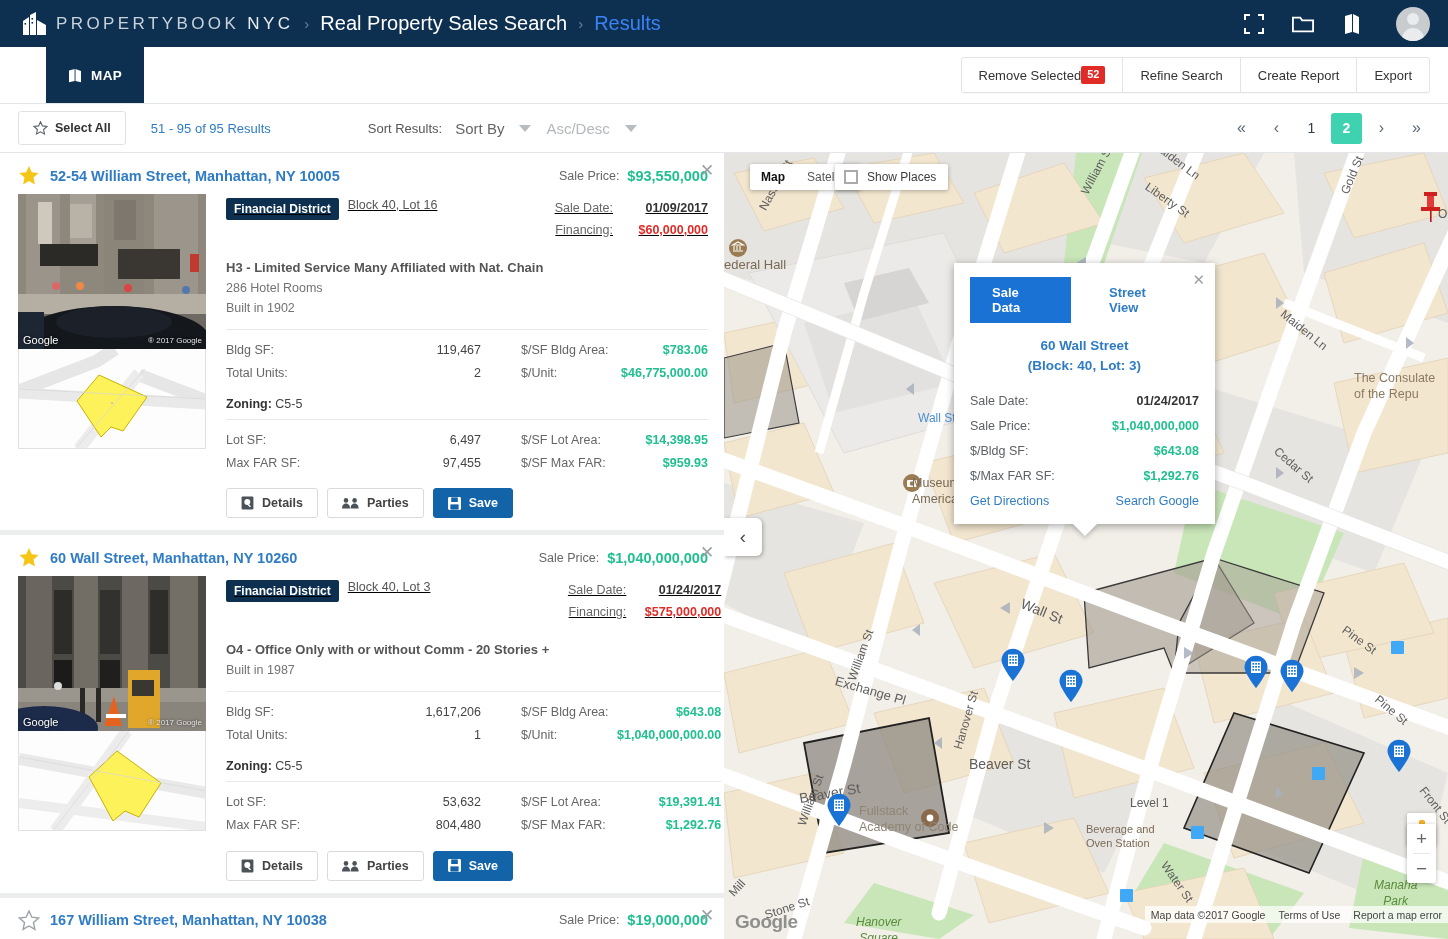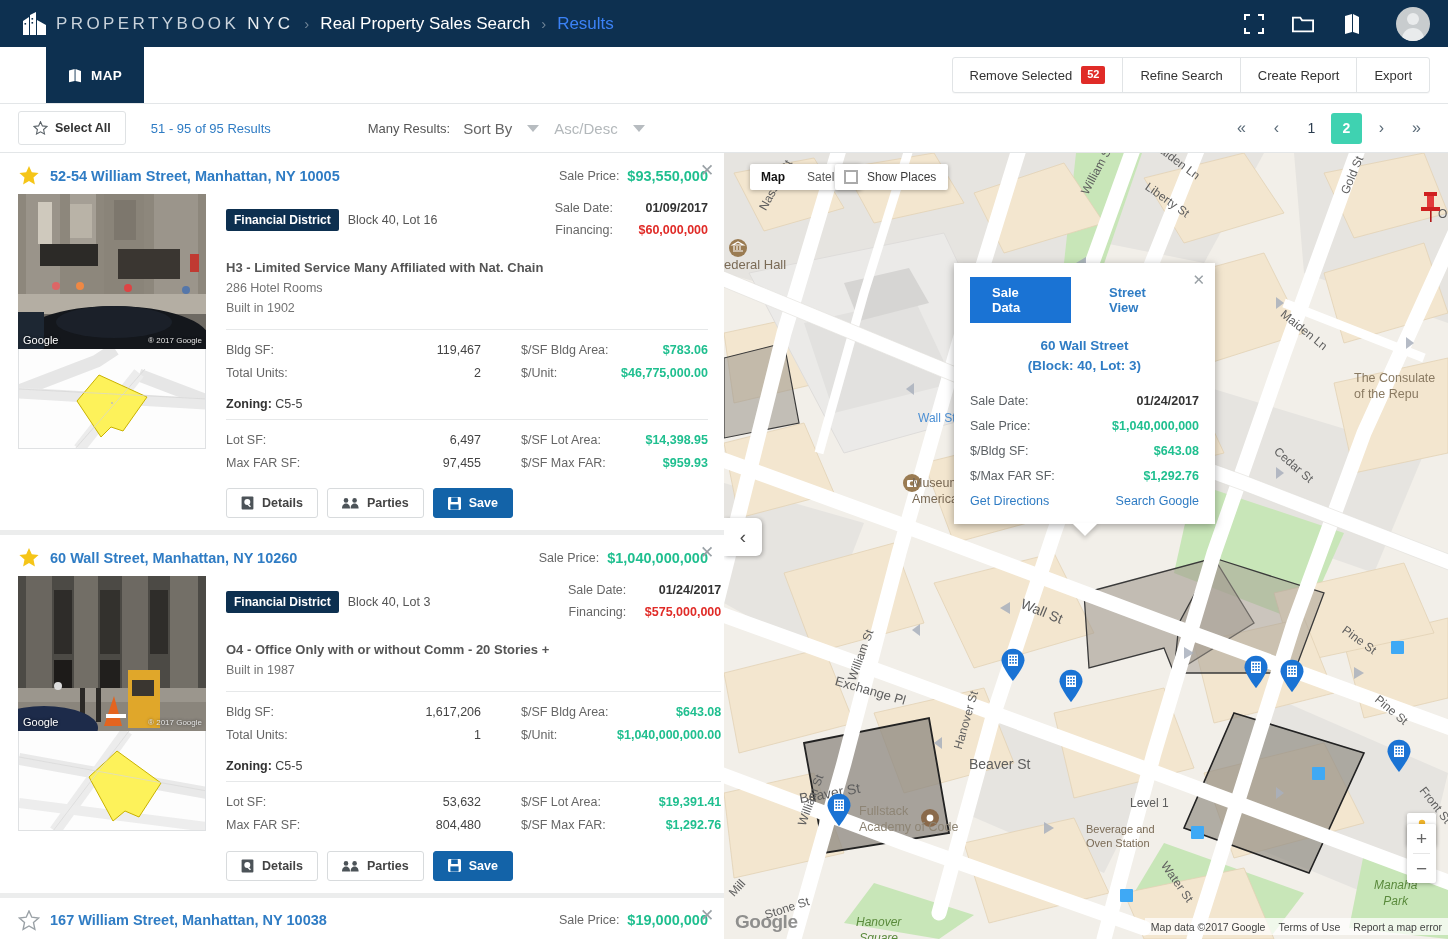--- a/index.html
+++ b/index.html
@@ -18,21 +18,21 @@
     color: #fff;
   }
   .brand { display: flex; align-items: center; gap: 8px; }
   .brand-mark { width: 26px; height: 24px; display:block; }
   .brand-text {
     font-size: 17px; letter-spacing: 3.4px; font-weight: 300;
     color: #c9d3dc; white-space: nowrap;
   }
   .brand-text .nyc { color:#e8edf1; }
   .crumb-sep { margin: 0 11px; color: #6f8497; font-size: 15px; }
-  .crumb { font-size: 17px; color: #fff; white-space: nowrap; }
+  .crumb { font-size: 20px; color: #fff; white-space: nowrap; }
   .crumb.active { color: #3b82f6; }
   .topbar-spacer { flex: 1; }
   .topicons { display: flex; align-items: center; gap: 27px; }
   .topicon { width: 22px; height: 22px; display: block; cursor: pointer; }
   .avatar {
     width: 34px; height: 34px; border-radius: 50%;
     background: #c8ccce; overflow: hidden; position: relative;
     margin-left: 6px;
   }
   .avatar::before {
@@ -57,21 +57,21 @@
   }
   .viewtab.active { background:#0d3050; color:#fff; }
   .toolbar-spacer { flex:1; }
   .actiongroup {
     display:flex; align-items:center; align-self:center;
     border:1px solid #e1e4e6; border-radius:3px; overflow:hidden;
     margin-right: 18px; background:#fff;
     box-shadow: 0 1px 1px rgba(0,0,0,.03);
   }
   .actionbtn {
-    padding: 0 17px; height:34px; display:flex; align-items:center; gap:9px;
+    padding: 0 17px; height:34px; display:flex; align-items:center; 
     font-size:13px; color:#333; cursor:pointer; white-space:nowrap;
     border-right:1px solid #e1e4e6;
   }
   .actionbtn:last-child { border-right:none; }
   .badge-count {
     background:#e02b27; color:#fff; font-size:11px; font-weight:bold;
     padding: 2px 6px; border-radius:2px; line-height:1.25;
   }
 
   
@@ -125,21 +125,21 @@
     font-family:"Liberation Sans",sans-serif; font-weight:300;
   }
   .card-body { display:flex; padding: 0 16px 8px 18px; }
   .thumbcol { width:188px; flex:none; }
   .thumb-photo { width:188px; height:155px; position:relative; overflow:hidden; background:#5a5f5f; }
   .thumb-map { width:188px; height:100px; border:1px solid #dfe1e3; border-top:none; background:#fcfcfc; position:relative; overflow:hidden; }
   .gwm { position:absolute; left:5px; bottom:3px; color:#fff; font-size:11px; font-family:"Liberation Sans",sans-serif; text-shadow:0 0 3px rgba(0,0,0,.7);}
   .gwm-r { position:absolute; right:4px; bottom:4px; color:#e4e4e4; font-size:8px; text-shadow:0 0 3px rgba(0,0,0,.7);}
   .infocol { flex:1; padding-left:20px; }
 
-  .row-district { display:flex; align-items:center; padding-top:4px; }
+  .row-district { display:flex; align-items:flex-start; padding-top:4px;text-decoration:underline; }
   .dist-badge {
     background:#0d3050; color:#fff; font-size:12px; font-weight:bold;
     padding:4px 8px; border-radius:2px;
   }
   .blocklot { font-size:12.5px; color:#555; margin-left:9px; }
   .dist-spacer { flex:1; }
   .kv-right { text-align:right; }
   .kv-line { display:flex; justify-content:flex-end; align-items:baseline; gap:9px; line-height:1.75; }
   .kv-k { font-size:12.5px; color:#666; }
   .kv-v { font-size:12.5px; font-weight:bold; color:#333; min-width:86px; text-align:right; }
@@ -183,21 +183,21 @@
   }
   .chk { width:14px;height:14px;border:2px solid #aaa; background:#fff; cursor:pointer;}
   .sp-label { font-size:12px; color:#3c3c3c; }
   .collapse-handle {
     position:absolute; left:0; top:365px; width:38px;height:38px;
     background:#fff; border-radius:0 6px 6px 0; box-shadow:1px 1px 4px rgba(0,0,0,.3);
     display:flex;align-items:center;justify-content:center; cursor:pointer; z-index:6;
     color:#4c4c4c; font-size:19px;
   }
   .mapcredit {
-    position:absolute; right:0; bottom:4px; height:17px; z-index:6;
+    position:absolute; right:0; bottom:16px; height:17px; z-index:6;
     background:rgba(255,255,255,.72); display:flex; align-items:center;
     padding:0 6px; gap:13px; font-size:10.5px; color:#444;
   }
   .gmaps-wm { position:absolute; left:11px; bottom:6px; z-index:5;
     font-size:19px; font-weight:bold; color:#7a7a7a; opacity:.82; letter-spacing:-.5px;}
   .zoomctl { position:absolute; right:12px; bottom:56px; width:29px;
     background:#fff; border-radius:2px; box-shadow:0 1px 4px rgba(0,0,0,.3); z-index:6; }
   .zbtn { height:29px; display:flex;align-items:center;justify-content:center;
     font-size:19px; color:#666; cursor:pointer; }
   .zdiv { height:1px; background:#e6e6e6; margin:0 6px; }
@@ -303,21 +303,21 @@
 
 <div class="ctrlbar">
   <div class="selectall">
     <svg width="15" height="14" viewBox="0 0 15 14">
       <path d="M7.5 0.7 L9.4 4.9 L14 5.4 L10.6 8.5 L11.5 13 L7.5 10.8 L3.5 13 L4.4 8.5 L1 5.4 L5.6 4.9 Z" fill="none" stroke="#5a6268" stroke-width="1.1"></path>
     </svg>
     <span>Select All</span>
   </div>
   <div class="resultcount">51 - 95 of 95 Results</div>
   <div class="sortwrap">
-    <span class="sortlabel">Many Results:</span>
+    <span class="sortlabel">Sort Results:</span>
     <div class="selectbox">
       <span>Sort By</span>
       <span class="caret"></span>
     </div>
     <div class="selectbox muted">
       <span>Asc/Desc</span>
       <span class="caret"></span>
     </div>
   </div>
   <div class="pager">

